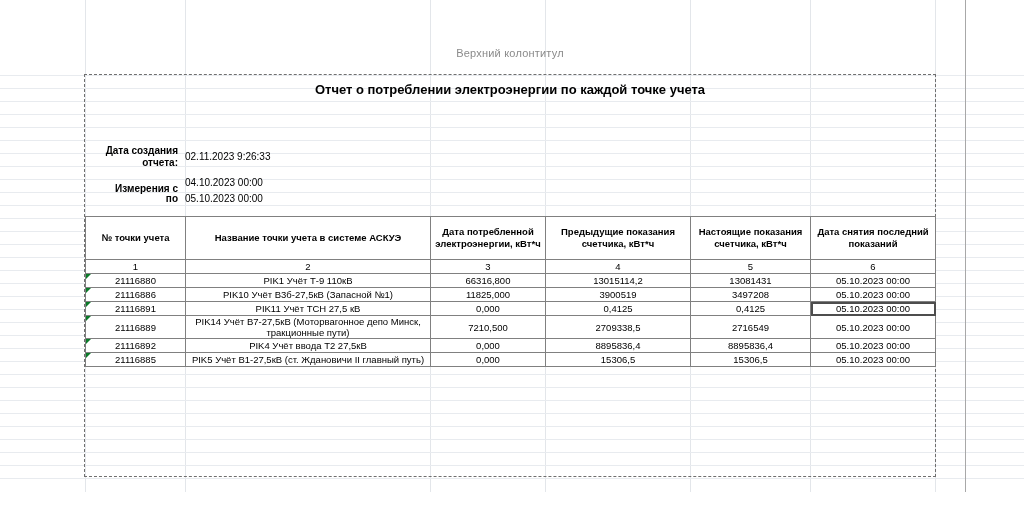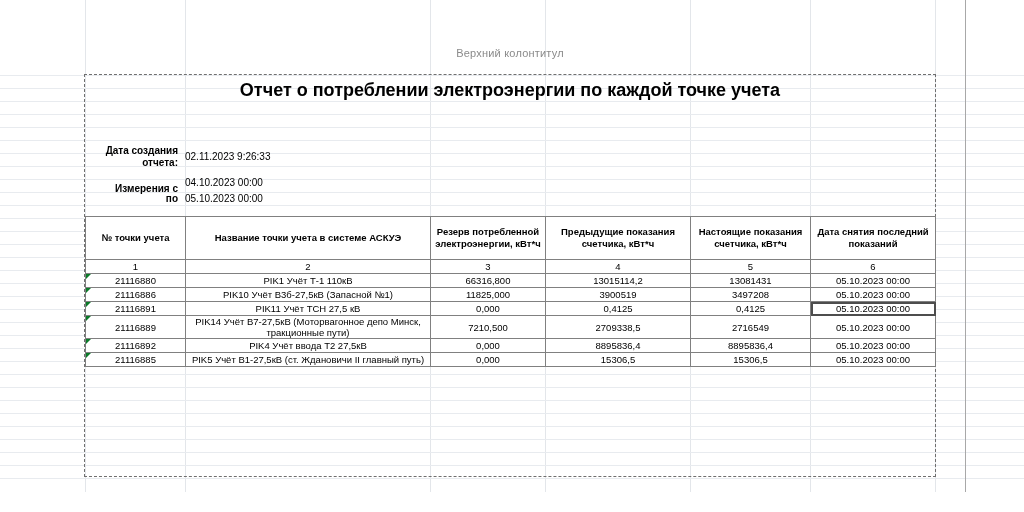--- a/index.html
+++ b/index.html
@@ -95,21 +95,21 @@
     height: 30px;
   }
   #report-title {
     position: absolute;
     left: 95px;
     top: 0;
     width: 660px;
     height: 30px;
     line-height: 30px;
     text-align: center;
-    font-size: 18px;
+    font-size: 13px;
     font-weight: bold;
     color: #000;
     white-space: nowrap;
   }
   .spacer-row { height: 18px; }
 
   
   .meta-row {
     position: relative;
     font-size: 10px;
@@ -391,38 +391,38 @@
       <col style="width:245px">
       <col style="width:115px">
       <col style="width:145px">
       <col style="width:120px">
       <col style="width:125px">
     </colgroup>
     <thead>
       <tr id="header-row">
           <th>№ точки учета</th>
           <th>Название точки учета в системе АСКУЭ</th>
-          <th>Резерв потребленной электроэнергии, кВт*ч</th>
+          <th>Дата потребленной электроэнергии, кВт*ч</th>
           <th>Предыдущие показания счетчика, кВт*ч</th>
           <th>Настоящие показания счетчика, кВт*ч</th>
           <th>Дата снятия последний показаний</th>
         </tr>
       <tr class="colnum-row" id="colnum-row">
           <td>1</td>
           <td>2</td>
           <td>3</td>
           <td>4</td>
           <td>5</td>
           <td>6</td>
         </tr>
     </thead>
     <tbody id="table-body">
         <tr>
           <td class="cell-id">21116880</td>
-          <td>PIK1 Учёт Т-1 110кВ</td>
+          <td>PIK1 Учёт Т-9 110кВ</td>
           <td>66316,800</td>
           <td>13015114,2</td>
           <td>13081431</td>
           <td>05.10.2023 00:00</td>
         </tr>
         <tr>
           <td class="cell-id">21116886</td>
           <td>PIK10 Учёт В3б-27,5кВ (Запасной №1)</td>
           <td>11825,000</td>
           <td>3900519</td>

